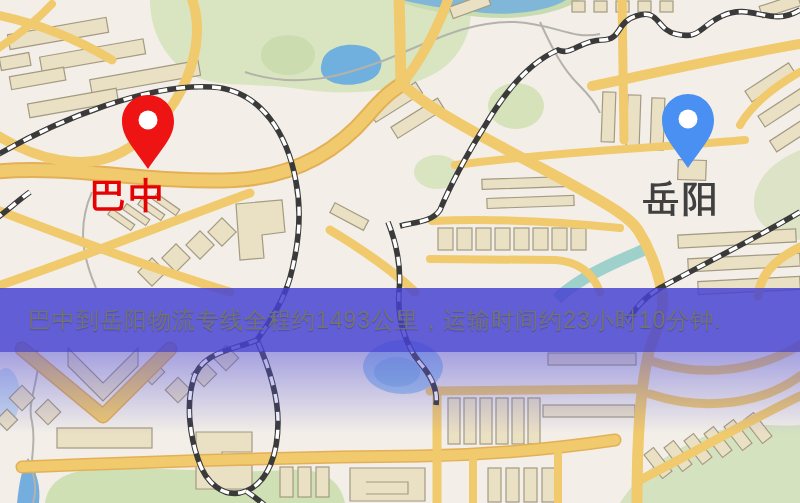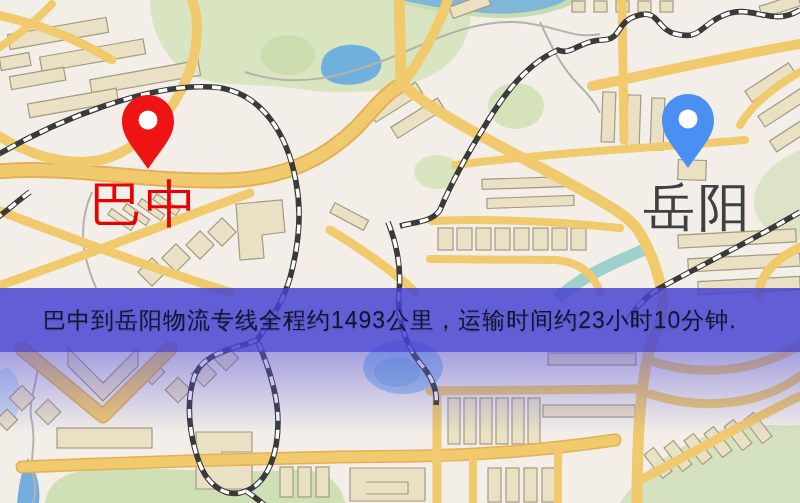--- a/index.html
+++ b/index.html
@@ -1,29 +1,29 @@
 <!DOCTYPE html>
 <html><head>
 <meta charset="utf-8">
 <style>
   html,body{margin:0;padding:0;background:#ddd;}
   #stage{position:relative;width:800px;height:503px;overflow:hidden;
          font-family:"Liberation Sans","DejaVu Sans",sans-serif;background:#f3efe8;}
   #stage svg{position:absolute;left:0;top:0;display:block;}
-  .city-label{position:absolute;font-weight:normal;font-size:52px;letter-spacing:3px;
+  .city-label{position:absolute;font-weight:bold;font-size:36px;letter-spacing:3px;
               line-height:1;white-space:nowrap;z-index:4;}
   #label-origin{left:90px;top:178px;color:#e60202;}
   #label-dest{left:643px;top:181px;color:#404040;}
   #band-glow{position:absolute;left:0;top:352px;width:800px;height:82px;z-index:2;
              background:linear-gradient(to bottom,rgba(88,84,216,0.50),rgba(88,84,216,0));
              pointer-events:none;}
   #banner{position:absolute;left:0;top:288px;width:800px;height:64px;z-index:3;
           background:rgba(70,66,210,0.84);display:flex;align-items:center;}
-  #banner .txt{color:#0f172a;font-size:23px;padding-left:28px;letter-spacing:1px;
-               text-shadow:0 1px 1px rgba(40,40,120,.35);white-space:nowrap;margin-left:15px;}
+  #banner .txt{color:#737373;font-size:23px;padding-left:28px;letter-spacing:1px;
+               text-shadow:0 1px 1px rgba(40,40,120,.35);white-space:nowrap;}
   .bld{fill:#eae0c4;stroke:#a39a82;stroke-width:1.2;}
   .road{fill:none;stroke:#f0ca6c;stroke-linecap:round;stroke-linejoin:round;}
   .roadc{fill:none;stroke:#e4b057;stroke-linecap:round;stroke-linejoin:round;}
   .rail-b{fill:none;stroke:#3a3a3a;stroke-width:5.6;}
   .rail-w{fill:none;stroke:#ffffff;stroke-width:3.4;stroke-dasharray:9 9;}
   .trail{fill:none;stroke:#b3b3ab;stroke-width:2;}
 </style>
 </head>
 <body>
 

